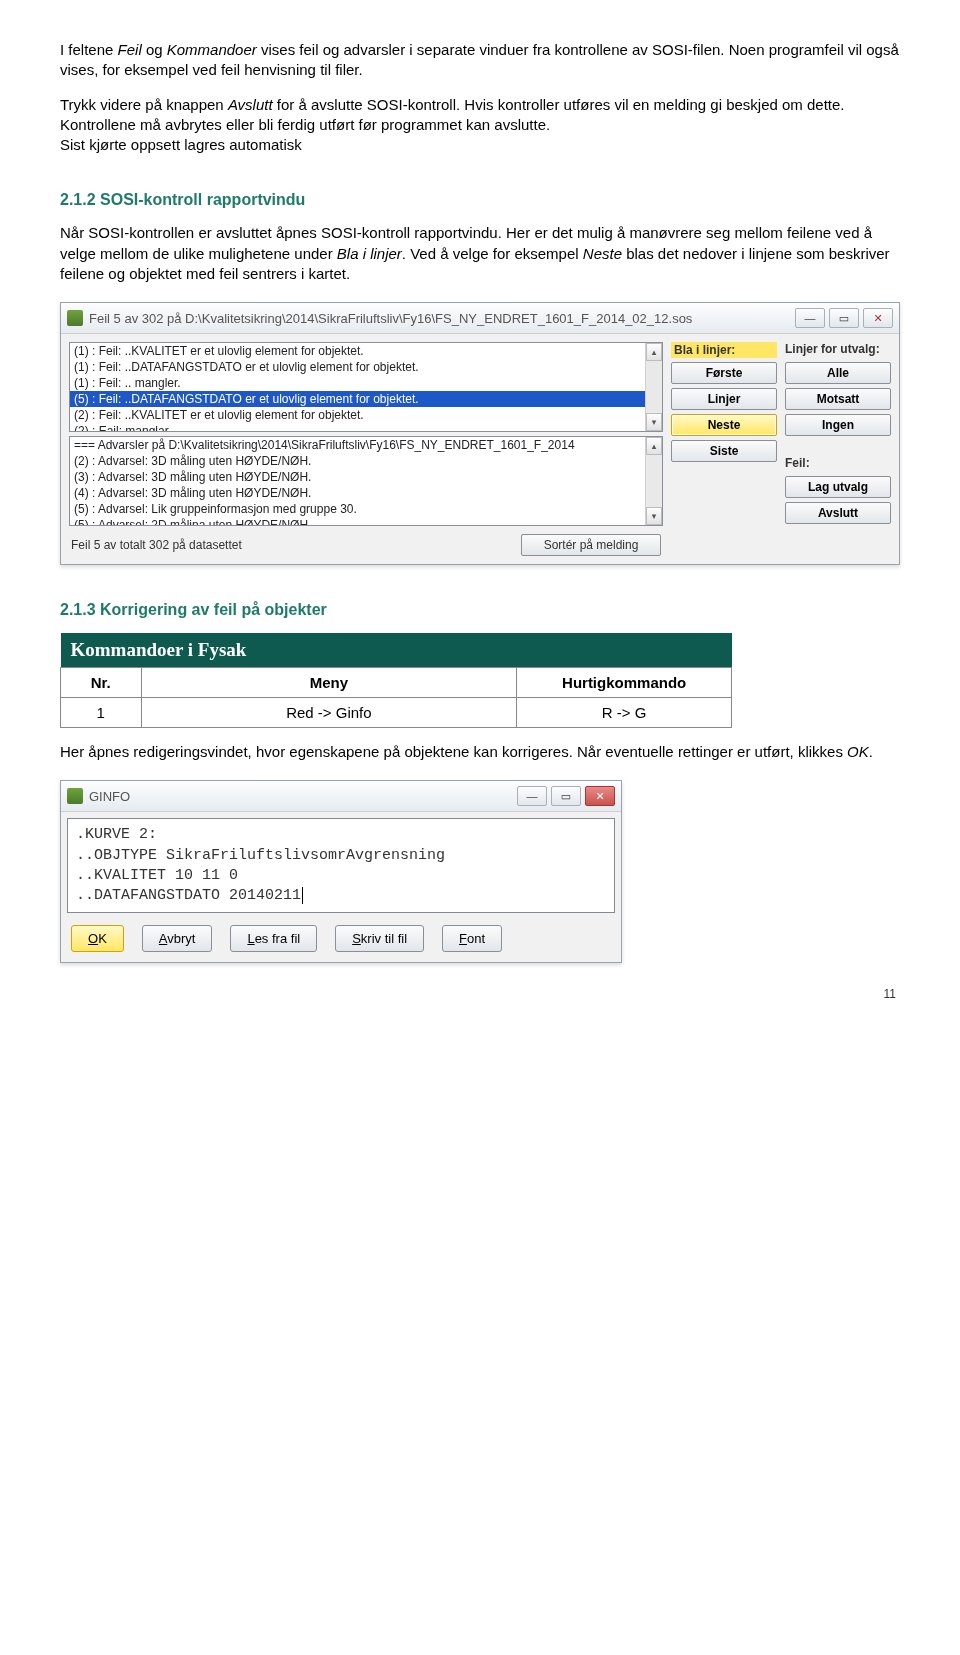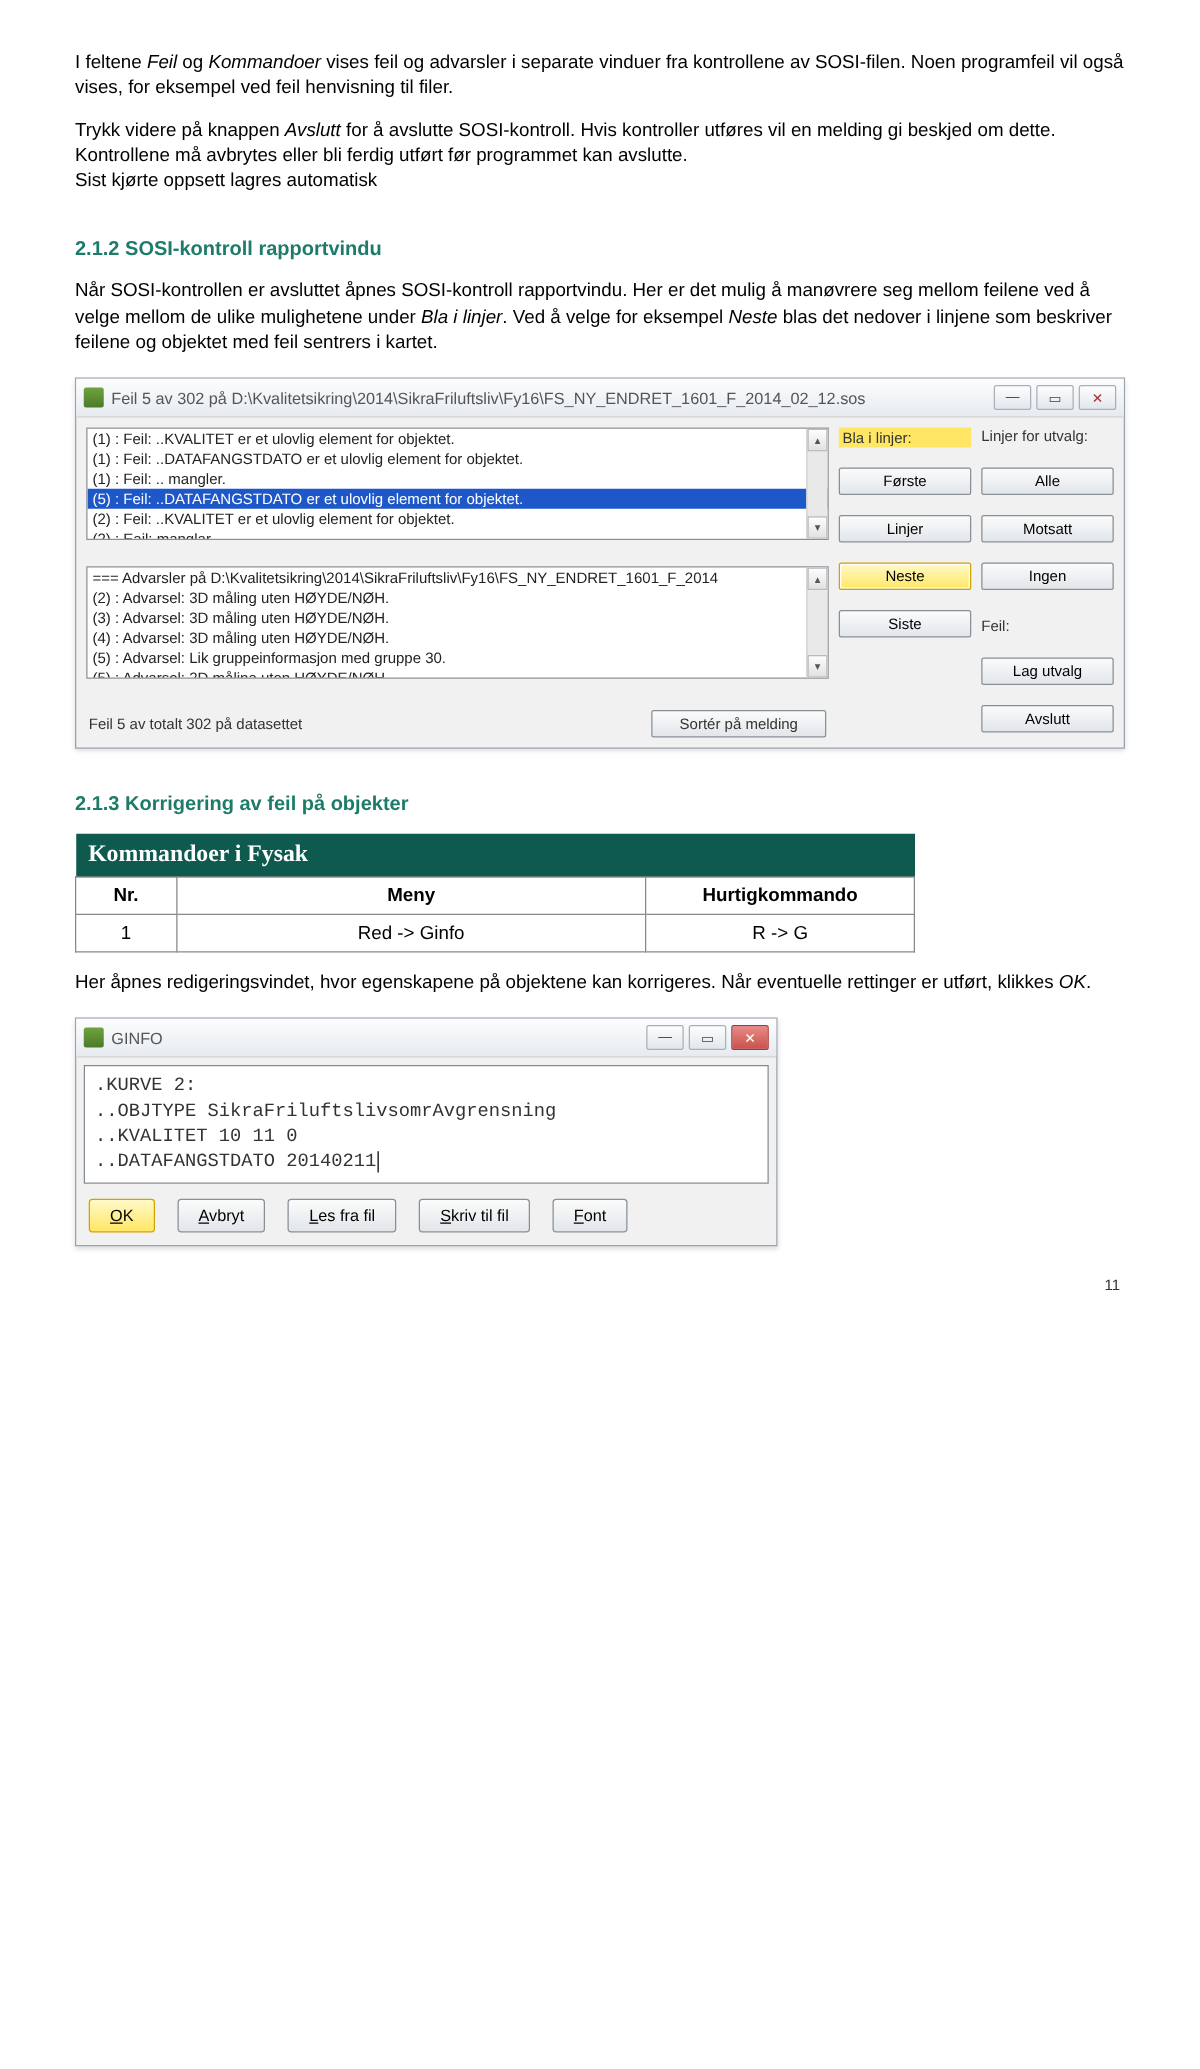--- a/index.html
+++ b/index.html
@@ -72,21 +72,21 @@
   
   .feil-body {
     display: flex;
     padding: 8px;
     gap: 8px;
   }
   .feil-lists {
     flex: 1;
     display: flex;
     flex-direction: column;
-    gap: 21px;
+    gap: 4px;
   }
   .listbox {
     border: 1px solid #8a9098;
     background: #fff;
     font-family: Tahoma, sans-serif;
     font-size: 12px;
     color: #222;
     height: 88px;
     overflow: hidden;
     position: relative;
@@ -138,21 +138,22 @@
   }
   .feil-right {
     width: 220px;
     display: flex;
     gap: 8px;
   }
   .feil-col {
     flex: 1;
     display: flex;
     flex-direction: column;
-    gap: 16px;
+    gap: 4px;
+    font-weight: bold;
   }
   .col-label {
     font-size: 12px;
     color: #333;
     padding-bottom: 2px;
   }
   .col-label.hl {
     background: #ffe765;
     display:inline-block;
     padding: 1px 3px;
@@ -304,21 +305,21 @@
           <div class="btn">Første</div>
           <div class="btn">Linjer</div>
           <div class="btn hl">Neste</div>
           <div class="btn">Siste</div>
         </div>
         <div class="feil-col">
           <span class="col-label">Linjer for utvalg:</span>
           <div class="btn">Alle</div>
           <div class="btn">Motsatt</div>
           <div class="btn">Ingen</div>
-          <span class="col-label" style="margin-top:6px;">Feil:</span>
+          <span class="col-label" style="margin-top:16px;">Feil:</span>
           <div class="btn">Lag utvalg</div>
           <div class="btn">Avslutt</div>
         </div>
       </div>
     </div>
   </div>
 
   <h3 class="section-heading">2.1.3 Korrigering av feil på objekter</h3>
 
   <table class="kom">

